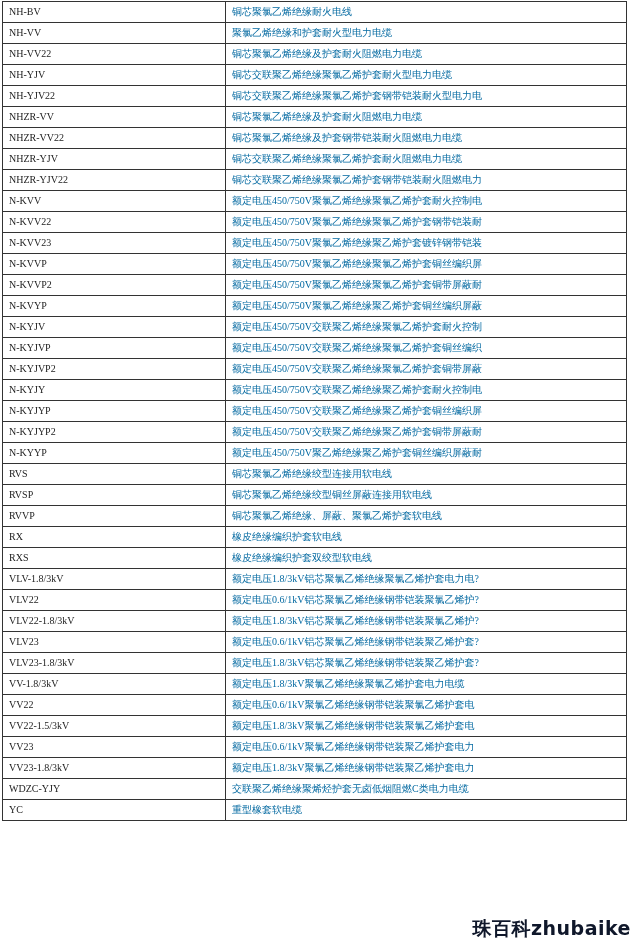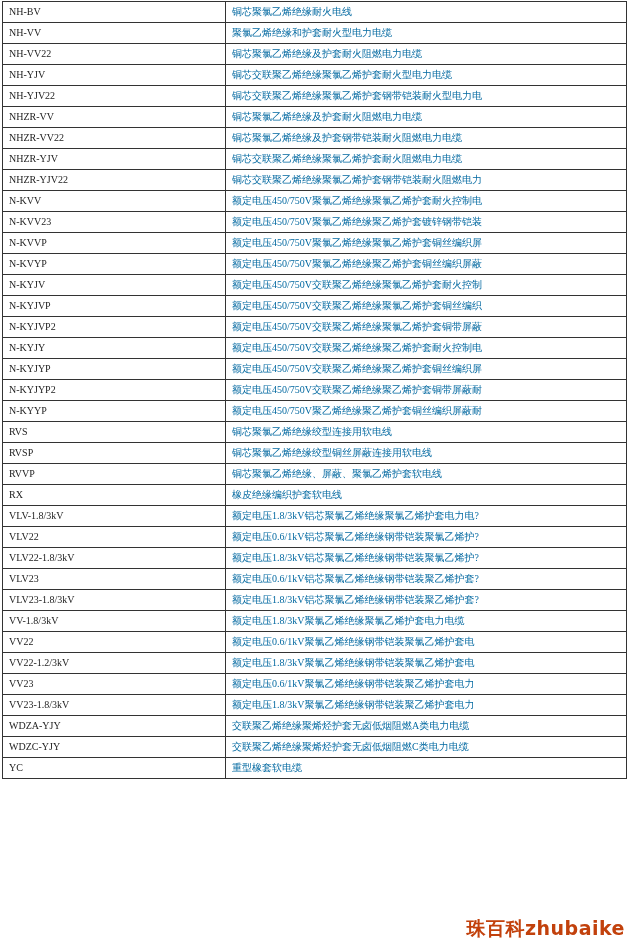--- a/index.html
+++ b/index.html
@@ -12,23 +12,23 @@
   }
   .table td {
     border: 1px solid #333;
     height: 20px; padding: 0 0 0 6px;
     white-space: nowrap; overflow: hidden;
     line-height: 20px;
   }
   .table td.code { width: 216px; }
   .table td.desc { color: #0369a1; }
   .watermark {
-    position: absolute; right: 6px; bottom: 4px;
+    position: absolute; right: 0; bottom: 4px;
     font-family: "DejaVu Sans", sans-serif; font-weight: bold;
-    font-size: 19px; color: #c2410c; background: rgba(255,255,255,0.6);
+    font-size: 19px; color: #0f172a; background: rgba(255,255,255,0.6);
     letter-spacing: 0.5px;
   }
 </style>
 </head>
 <body>
 
 <table class="table">
   <tbody id="rows">
       <tr>
         <td class="code">NH-BV</td>
@@ -64,26 +64,34 @@
       </tr>
       <tr>
         <td class="code">NHZR-YJV22</td>
         <td class="desc">铜芯交联聚乙烯绝缘聚氯乙烯护套钢带铠装耐火阻燃电力</td>
       </tr>
       <tr>
         <td class="code">N-KVV</td>
         <td class="desc">额定电压450/750V聚氯乙烯绝缘聚氯乙烯护套耐火控制电</td>
       </tr>
       <tr>
+        <td class="code">N-KVV22</td>
+        <td class="desc">额定电压450/750V聚氯乙烯绝缘聚氯乙烯护套钢带铠装耐</td>
+      </tr>
+      <tr>
         <td class="code">N-KVV23</td>
         <td class="desc">额定电压450/750V聚氯乙烯绝缘聚乙烯护套镀锌钢带铠装</td>
       </tr>
       <tr>
         <td class="code">N-KVVP</td>
         <td class="desc">额定电压450/750V聚氯乙烯绝缘聚氯乙烯护套铜丝编织屏</td>
+      </tr>
+      <tr>
+        <td class="code">N-KVVP2</td>
+        <td class="desc">额定电压450/750V聚氯乙烯绝缘聚氯乙烯护套铜带屏蔽耐</td>
       </tr>
       <tr>
         <td class="code">N-KVYP</td>
         <td class="desc">额定电压450/750V聚氯乙烯绝缘聚乙烯护套铜丝编织屏蔽</td>
       </tr>
       <tr>
         <td class="code">N-KYJV</td>
         <td class="desc">额定电压450/750V交联聚乙烯绝缘聚氯乙烯护套耐火控制</td>
       </tr>
       <tr>
@@ -120,20 +128,24 @@
       </tr>
       <tr>
         <td class="code">RVVP</td>
         <td class="desc">铜芯聚氯乙烯绝缘、屏蔽、聚氯乙烯护套软电线</td>
       </tr>
       <tr>
         <td class="code">RX</td>
         <td class="desc">橡皮绝缘编织护套软电线</td>
       </tr>
       <tr>
+        <td class="code">RXS</td>
+        <td class="desc">橡皮绝缘编织护套双绞型软电线</td>
+      </tr>
+      <tr>
         <td class="code">VLV-1.8/3kV</td>
         <td class="desc">额定电压1.8/3kV铝芯聚氯乙烯绝缘聚氯乙烯护套电力电?</td>
       </tr>
       <tr>
         <td class="code">VLV22</td>
         <td class="desc">额定电压0.6/1kV铝芯聚氯乙烯绝缘钢带铠装聚氯乙烯护?</td>
       </tr>
       <tr>
         <td class="code">VLV22-1.8/3kV</td>
         <td class="desc">额定电压1.8/3kV铝芯聚氯乙烯绝缘钢带铠装聚氯乙烯护?</td>
@@ -148,34 +160,30 @@
       </tr>
       <tr>
         <td class="code">VV-1.8/3kV</td>
         <td class="desc">额定电压1.8/3kV聚氯乙烯绝缘聚氯乙烯护套电力电缆</td>
       </tr>
       <tr>
         <td class="code">VV22</td>
         <td class="desc">额定电压0.6/1kV聚氯乙烯绝缘钢带铠装聚氯乙烯护套电</td>
       </tr>
       <tr>
-        <td class="code">VV22-1.2/3kV</td>
+        <td class="code">VV22-1.5/3kV</td>
         <td class="desc">额定电压1.8/3kV聚氯乙烯绝缘钢带铠装聚氯乙烯护套电</td>
       </tr>
       <tr>
         <td class="code">VV23</td>
         <td class="desc">额定电压0.6/1kV聚氯乙烯绝缘钢带铠装聚乙烯护套电力</td>
       </tr>
       <tr>
         <td class="code">VV23-1.8/3kV</td>
         <td class="desc">额定电压1.8/3kV聚氯乙烯绝缘钢带铠装聚乙烯护套电力</td>
-      </tr>
-      <tr>
-        <td class="code">WDZA-YJY</td>
-        <td class="desc">交联聚乙烯绝缘聚烯烃护套无卤低烟阻燃A类电力电缆</td>
       </tr>
       <tr>
         <td class="code">WDZC-YJY</td>
         <td class="desc">交联聚乙烯绝缘聚烯烃护套无卤低烟阻燃C类电力电缆</td>
       </tr>
       <tr>
         <td class="code">YC</td>
         <td class="desc">重型橡套软电缆</td>
       </tr>
     </tbody>

